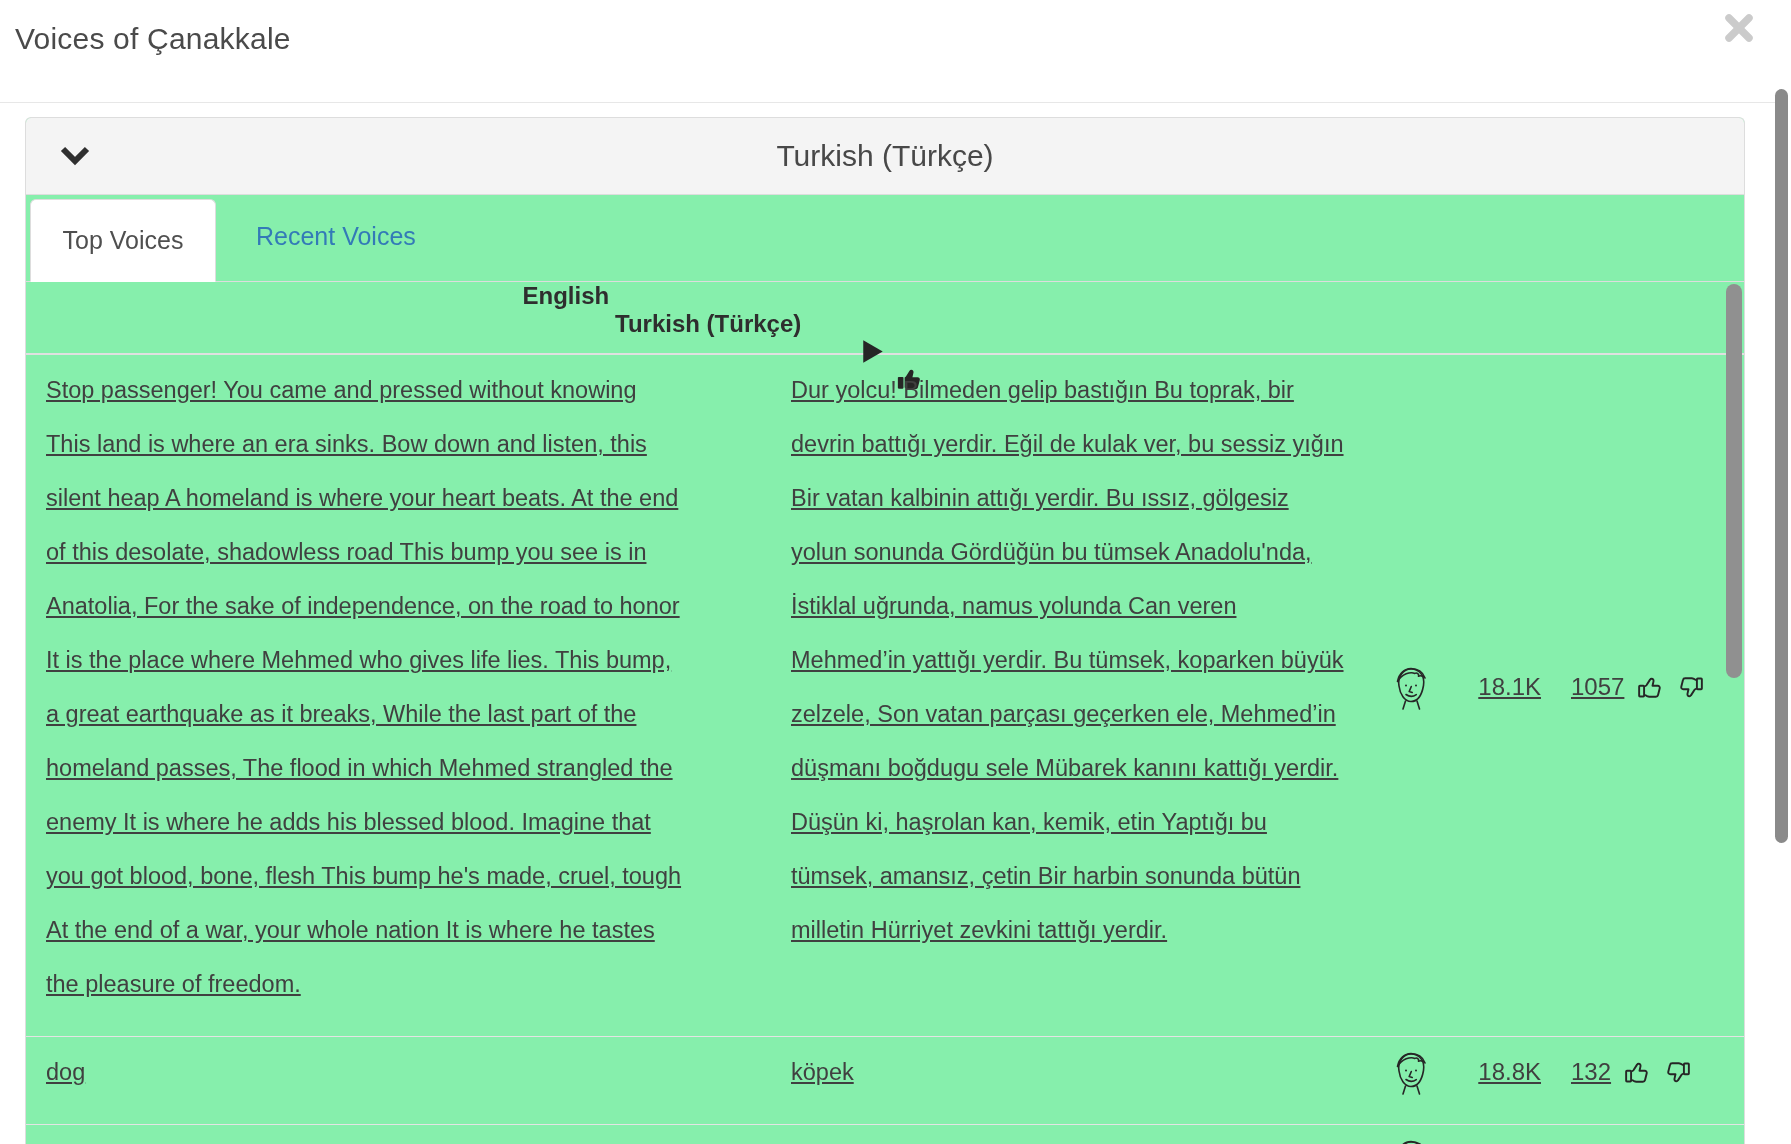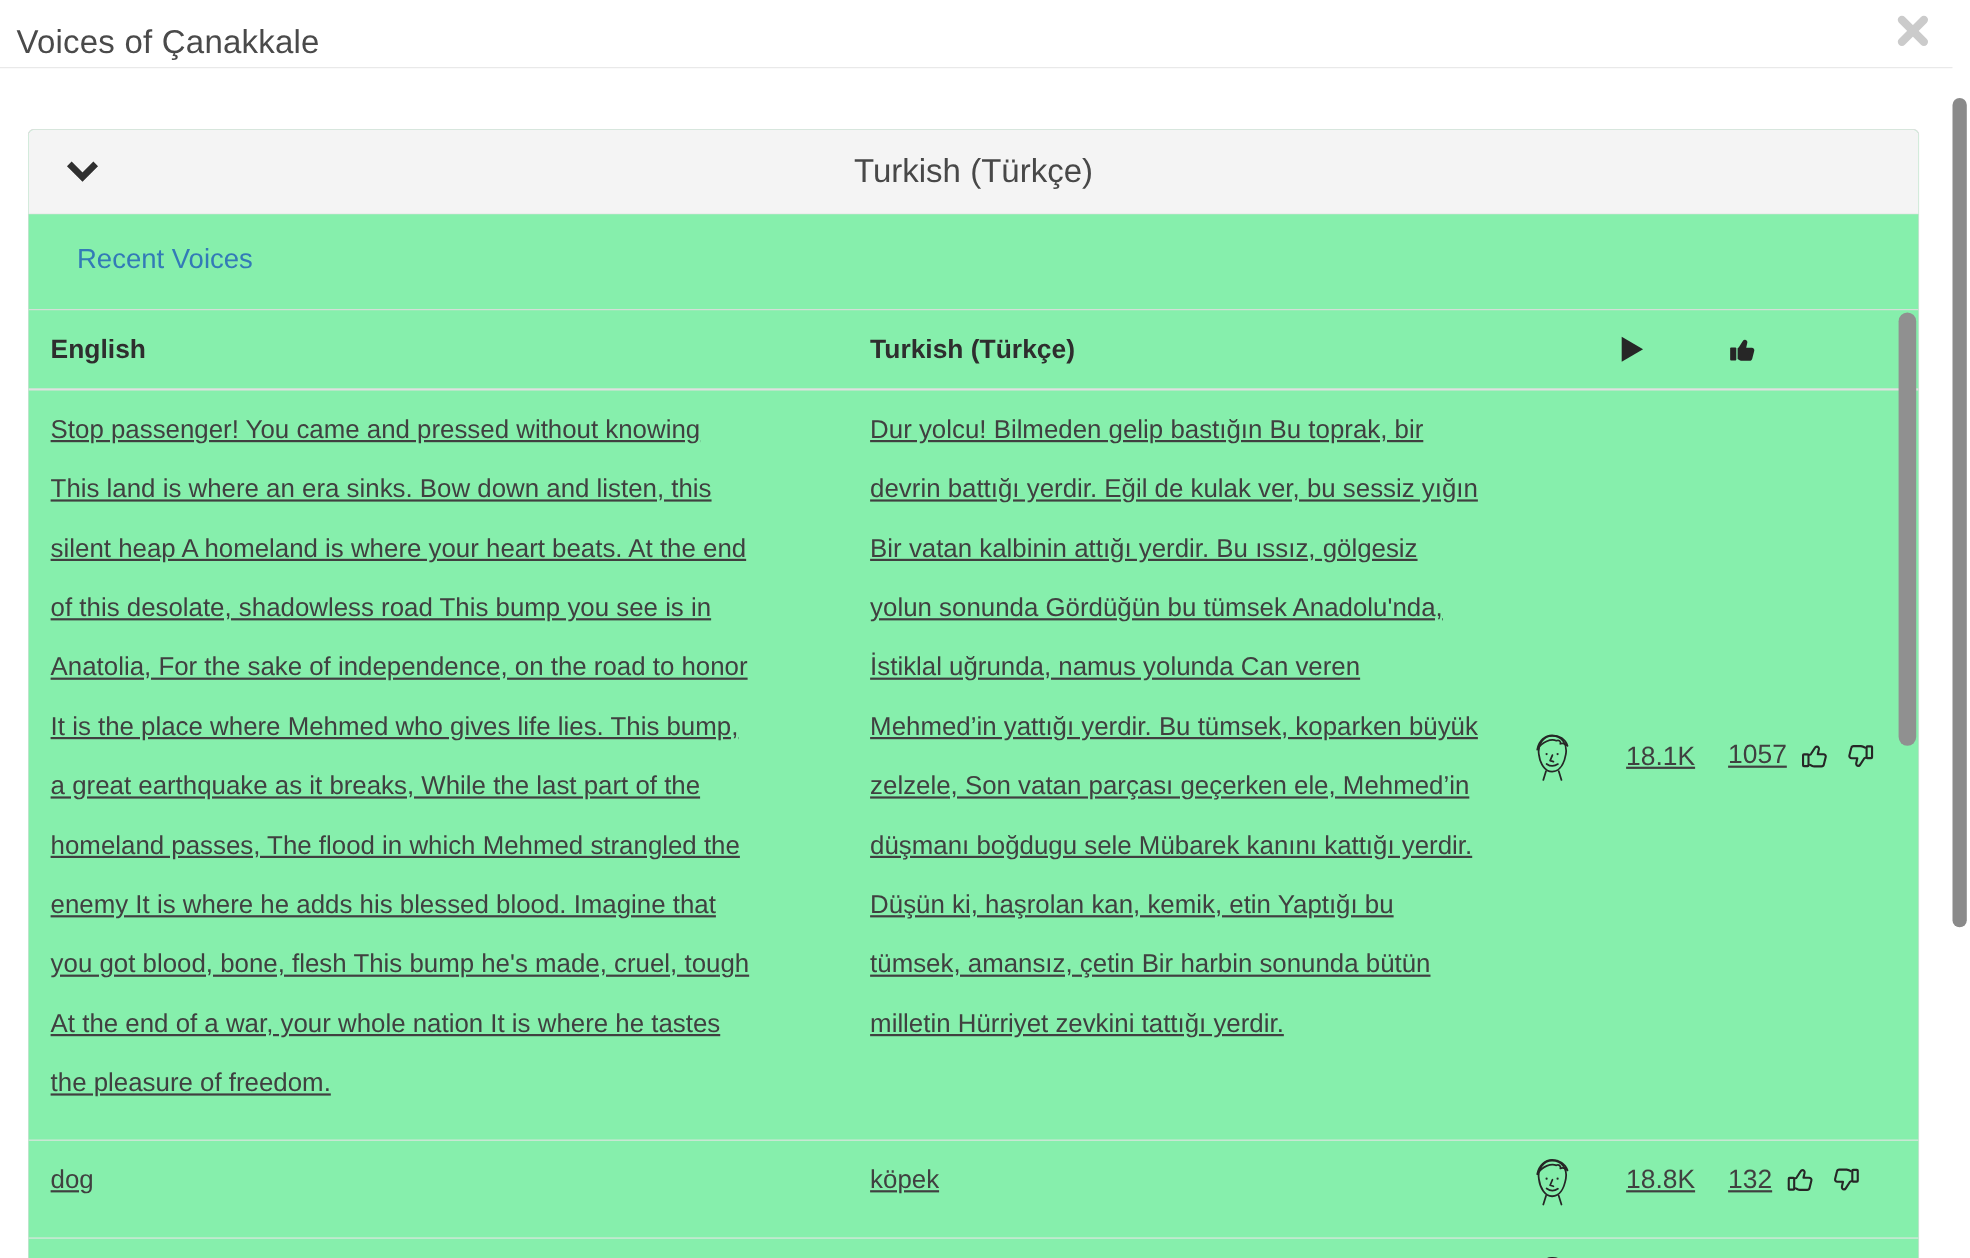--- a/index.html
+++ b/index.html
@@ -3,21 +3,21 @@
 <meta charset="utf-8">
 <style>
   * { margin:0; padding:0; box-sizing:border-box; }
   html,body { width:1791px; height:1144px; overflow:hidden; }
   body {
     position:relative; background:#fff;
     font-family:"Liberation Sans", sans-serif; color:#404040;
   }
 
   
-  .modal-header { position:absolute; top:0; left:0; right:16px; height:62px;
+  .modal-header { position:absolute; top:0; left:0; right:16px; height:103px;
     border-bottom:1px solid #e7e7e7; background:#fff;text-align:right; }
   .modal-title { position:absolute; left:15px; top:22px; font-size:30px;
     font-weight:400; color:#4a4a4a; letter-spacing:.2px; }
   .close-btn { position:absolute; right:16px; top:8px; width:40px; height:40px;
     display:flex; align-items:center; justify-content:center; cursor:pointer; background:none; border:none; }
 
   
   .panel { position:absolute; left:25px; top:117px; width:1720px; height:1027px;
     border:1px solid #ddd; border-bottom:none; border-radius:6px 6px 0 0; background:#86efac; }
   .panel-heading { position:relative; height:77px; background:#f4f4f4;
@@ -38,21 +38,21 @@
 
   
   .col-en { width:640px; margin-right:105px; align-self:flex-start; }
   .col-tr { width:560px; align-self:flex-start; }
   .col-avatar { width:120px; display:flex; justify-content:center; align-self:center; }
   .col-views { width:70px; text-align:right; align-self:center; }
   .col-likes { margin-left:30px; display:flex; align-items:center; gap:13px; align-self:center; }
 
   .table-header { display:flex; align-items:center; height:73px;
     border-bottom:2px solid #e0e0e0; padding-left:20px;
-    font-weight:bold; font-size:24px; color:#2e2e2e; }
+    font-weight:bold; font-size:24px; color:#2e2e2e;flex-direction:column; }
   .table-header .col-en, .table-header .col-tr { align-self:center; }
   .hdr-icon { display:flex; align-items:center; }
 
   .trow { display:flex; padding:8px 0 25px 20px; border-bottom:1px solid #e4e4e4;
     font-size:23.5px; line-height:54px; color:#404040;text-decoration:underline; }
   .views-num, .likes-num { font-size:24px; color:#404040; white-space:nowrap; }
 
   .avatar { width:46px; height:50px; display:block; }
   .avatar svg { display:none; }
   .avatar.av-male .sv-male { display:block; }
@@ -88,20 +88,23 @@
       <span style="display:flex">
         <svg width="30" height="20" viewBox="0 0 30 20">
           <path d="M3 3l12 12L27 3" fill="none" stroke="#2f2f2f" stroke-width="6" stroke-linejoin="miter"></path>
         </svg>
       </span>
     </button>
     <div class="heading-title">Turkish (Türkçe)</div>
   </div>
 
   <div class="tab-bar">
+    <div class="tab active">
+      <span>Top Voices</span>
+    </div>
     <div class="tab link">
       <span>Recent Voices</span>
     </div>
   </div>
 
   <div class="table-header">
     <div class="col-en">English</div>
     <div class="col-tr">Turkish (Türkçe)</div>
     <div class="col-avatar"></div>
     <div class="col-views hdr-icon">

